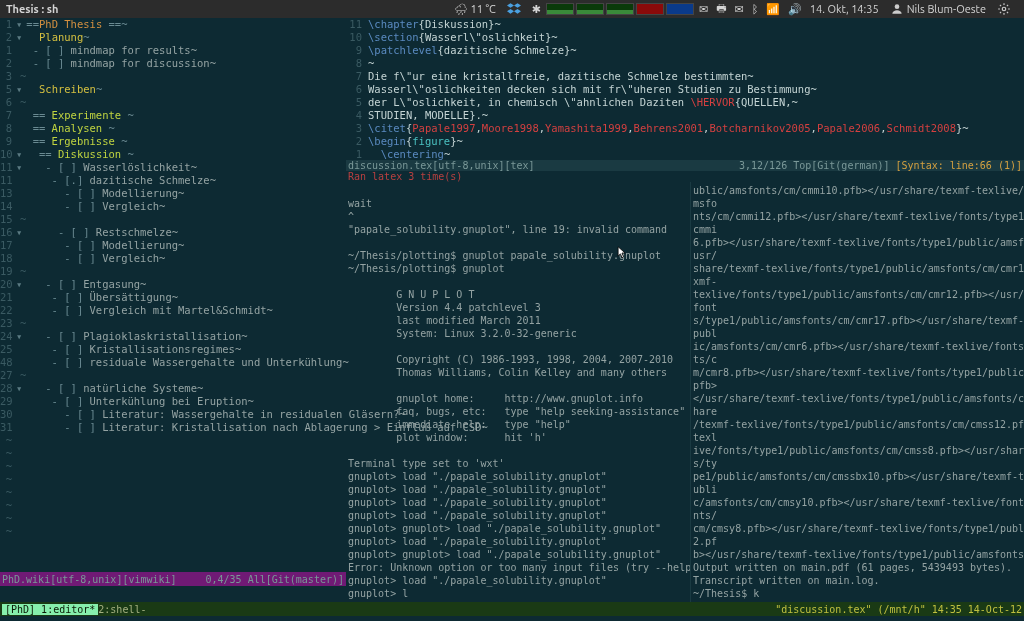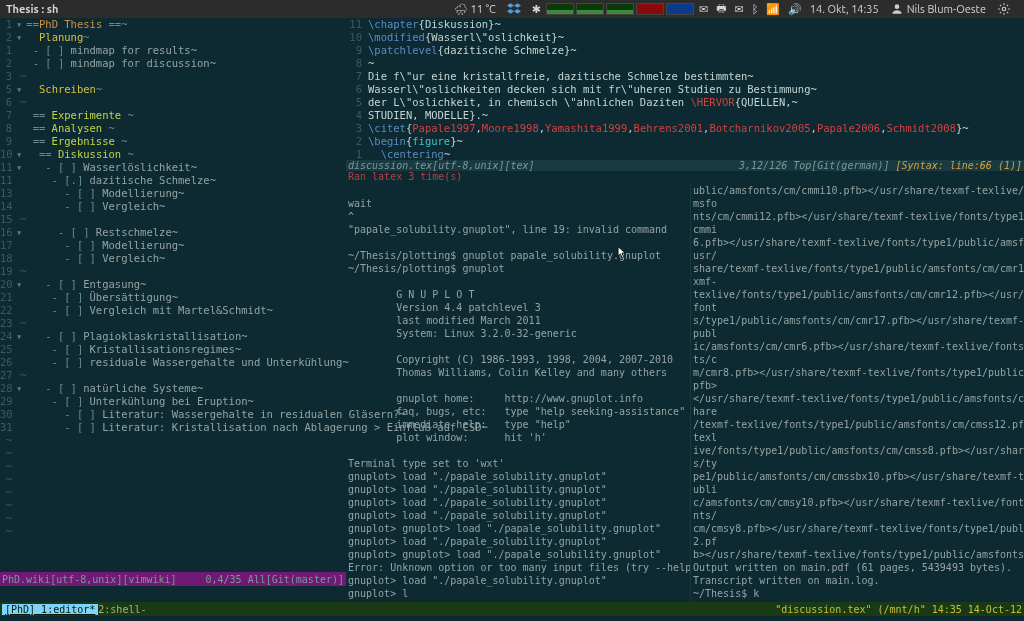--- a/index.html
+++ b/index.html
@@ -49,21 +49,20 @@
   overflow: hidden;
 }
 .editor-statusline {
   height: 14px;
   background: #1a3a42;
   color: #7a9898;
   display: flex;
   padding: 0 2px;
   font-size: 10px;
   align-items: center;
-  font-style: italic;
 }
 .editor-statusline .right { margin-left: auto; }
 .editor-statusline .syntax { color: #d4a040; text-align: right; }
 .msg-line {
   height: 14px; color: #b84040; padding-left: 2px; font-size: 10px;
 }
 .terminal-row {
   flex: 1;
   display: flex;
 }
@@ -103,21 +102,21 @@
 .left-status .right { margin-left: auto; }
 .bottombar {
   height: 14px;
   background: #1a3a15;
   color: #a4b080;
   display: flex;
   align-items: center;
   padding: 0 2px;
   font-size: 10px;
 }
-.bottombar .active { background: #7dd3fc; color: #0a1a05; padding: 0 3px; text-decoration: underline;}
+.bottombar .active { background: #86efac; color: #0a1a05; padding: 0 3px;}
 .bottombar .right { margin-left: auto; color: #c0c040; }
 svg.icon { vertical-align: middle; }
 .mouse-cursor {
   position: absolute; left: 617px; top: 246px;
   width: 10px; height: 14px; pointer-events: none;
 }
 </style>
 </head>
 <body>
 
@@ -286,21 +285,21 @@
           <span class="gutter">24</span>
           <span class="fold">▾</span>
           <span class="code"><span class="mark">   - [ ]</span> Plagioklaskristallisation~</span>
         </div>
         <div class="line">
           <span class="gutter">25</span>
           <span class="fold"> </span>
           <span class="code"><span class="mark">     - [ ]</span> Kristallisationsregimes~</span>
         </div>
         <div class="line">
-          <span class="gutter">26</span>
+          <span class="gutter">48</span>
           <span class="fold"> </span>
           <span class="code"><span class="mark">     - [ ]</span> residuale Wassergehalte und Unterkühlung~</span>
         </div>
         <div class="line">
           <span class="gutter">27</span>
           <span class="fold"> </span>
           <span class="code"><span class="mark"></span><span class="tilde">~</span><span class="mark"></span></span>
         </div>
         <div class="line">
           <span class="gutter">28</span>
@@ -357,21 +356,21 @@
 
   <div class="right-pane">
     <div class="editor-top">
       <div id="editor-lines">
           <div class="line">
             <span class="gutter2">11</span>
             <span class="code white"><span class="blue">\chapter</span>{Diskussion}~</span>
           </div>
           <div class="line">
             <span class="gutter2">10</span>
-            <span class="code white"><span class="blue">\modified</span>{Wasserl\"oslichkeit}~</span>
+            <span class="code white"><span class="blue">\section</span>{Wasserl\"oslichkeit}~</span>
           </div>
           <div class="line">
             <span class="gutter2">9</span>
             <span class="code white"><span class="blue">\patchlevel</span>{dazitische Schmelze}~</span>
           </div>
           <div class="line">
             <span class="gutter2">8</span>
             <span class="code white">~</span>
           </div>
           <div class="line">

